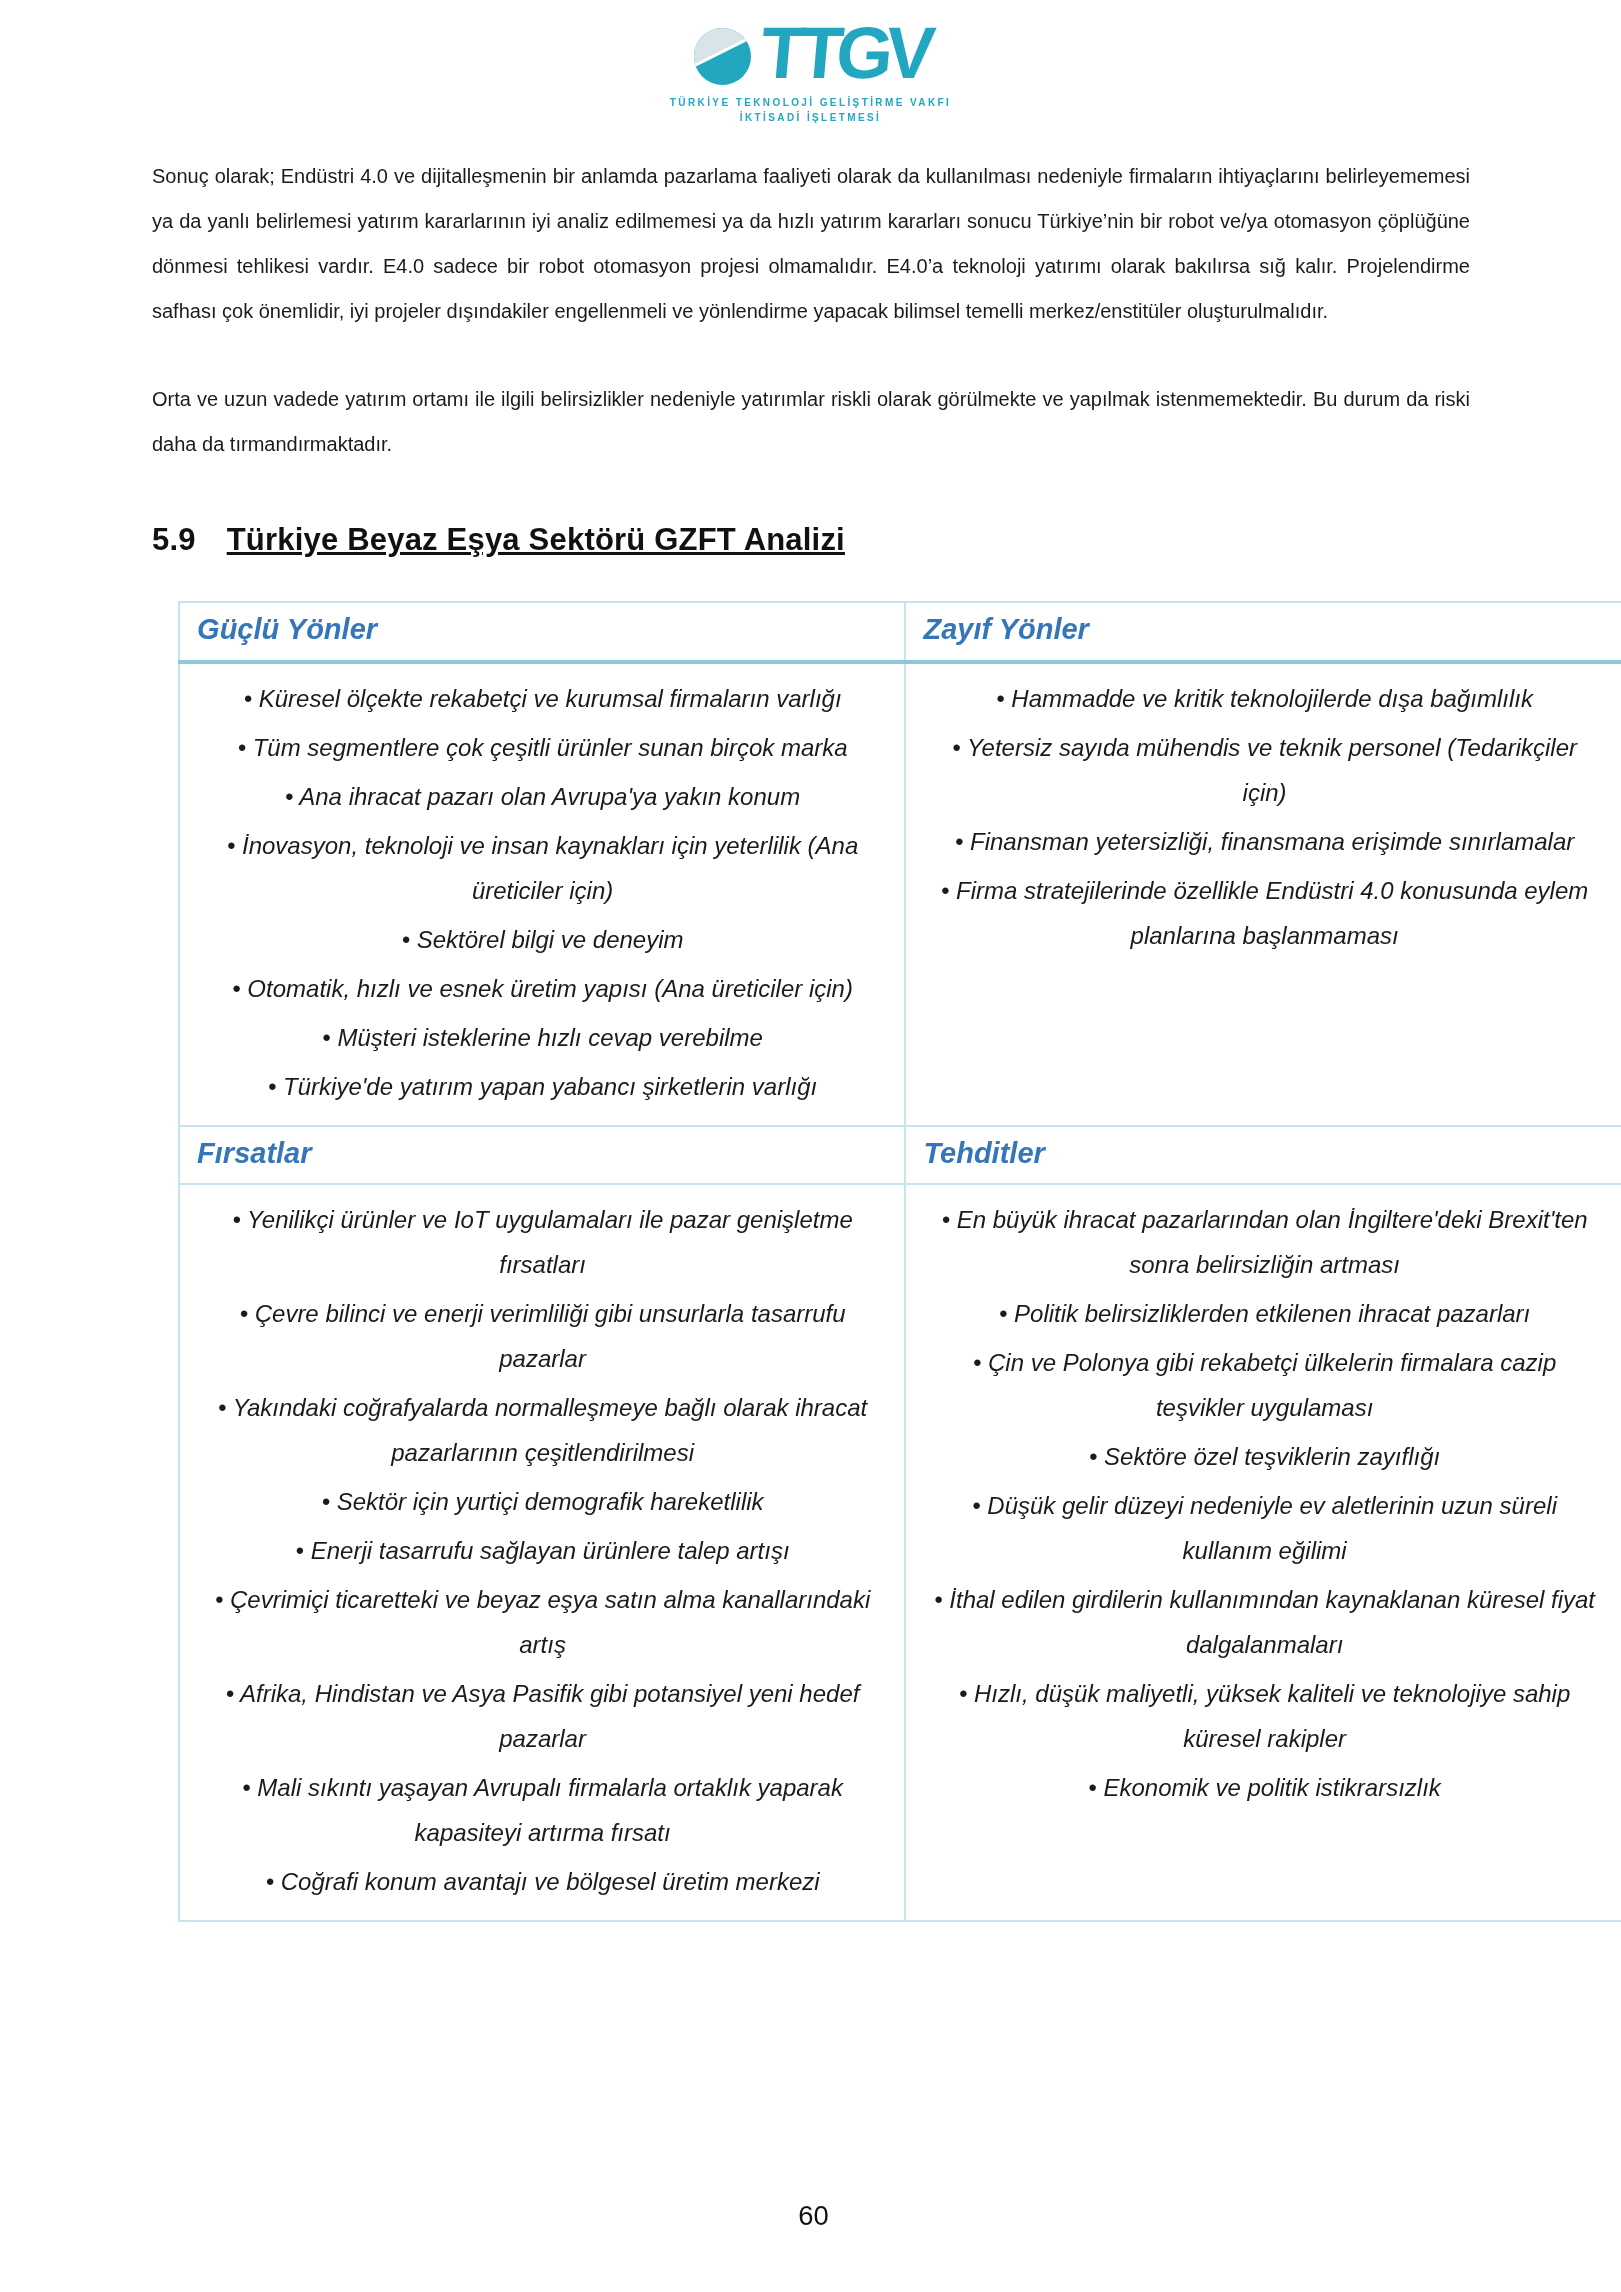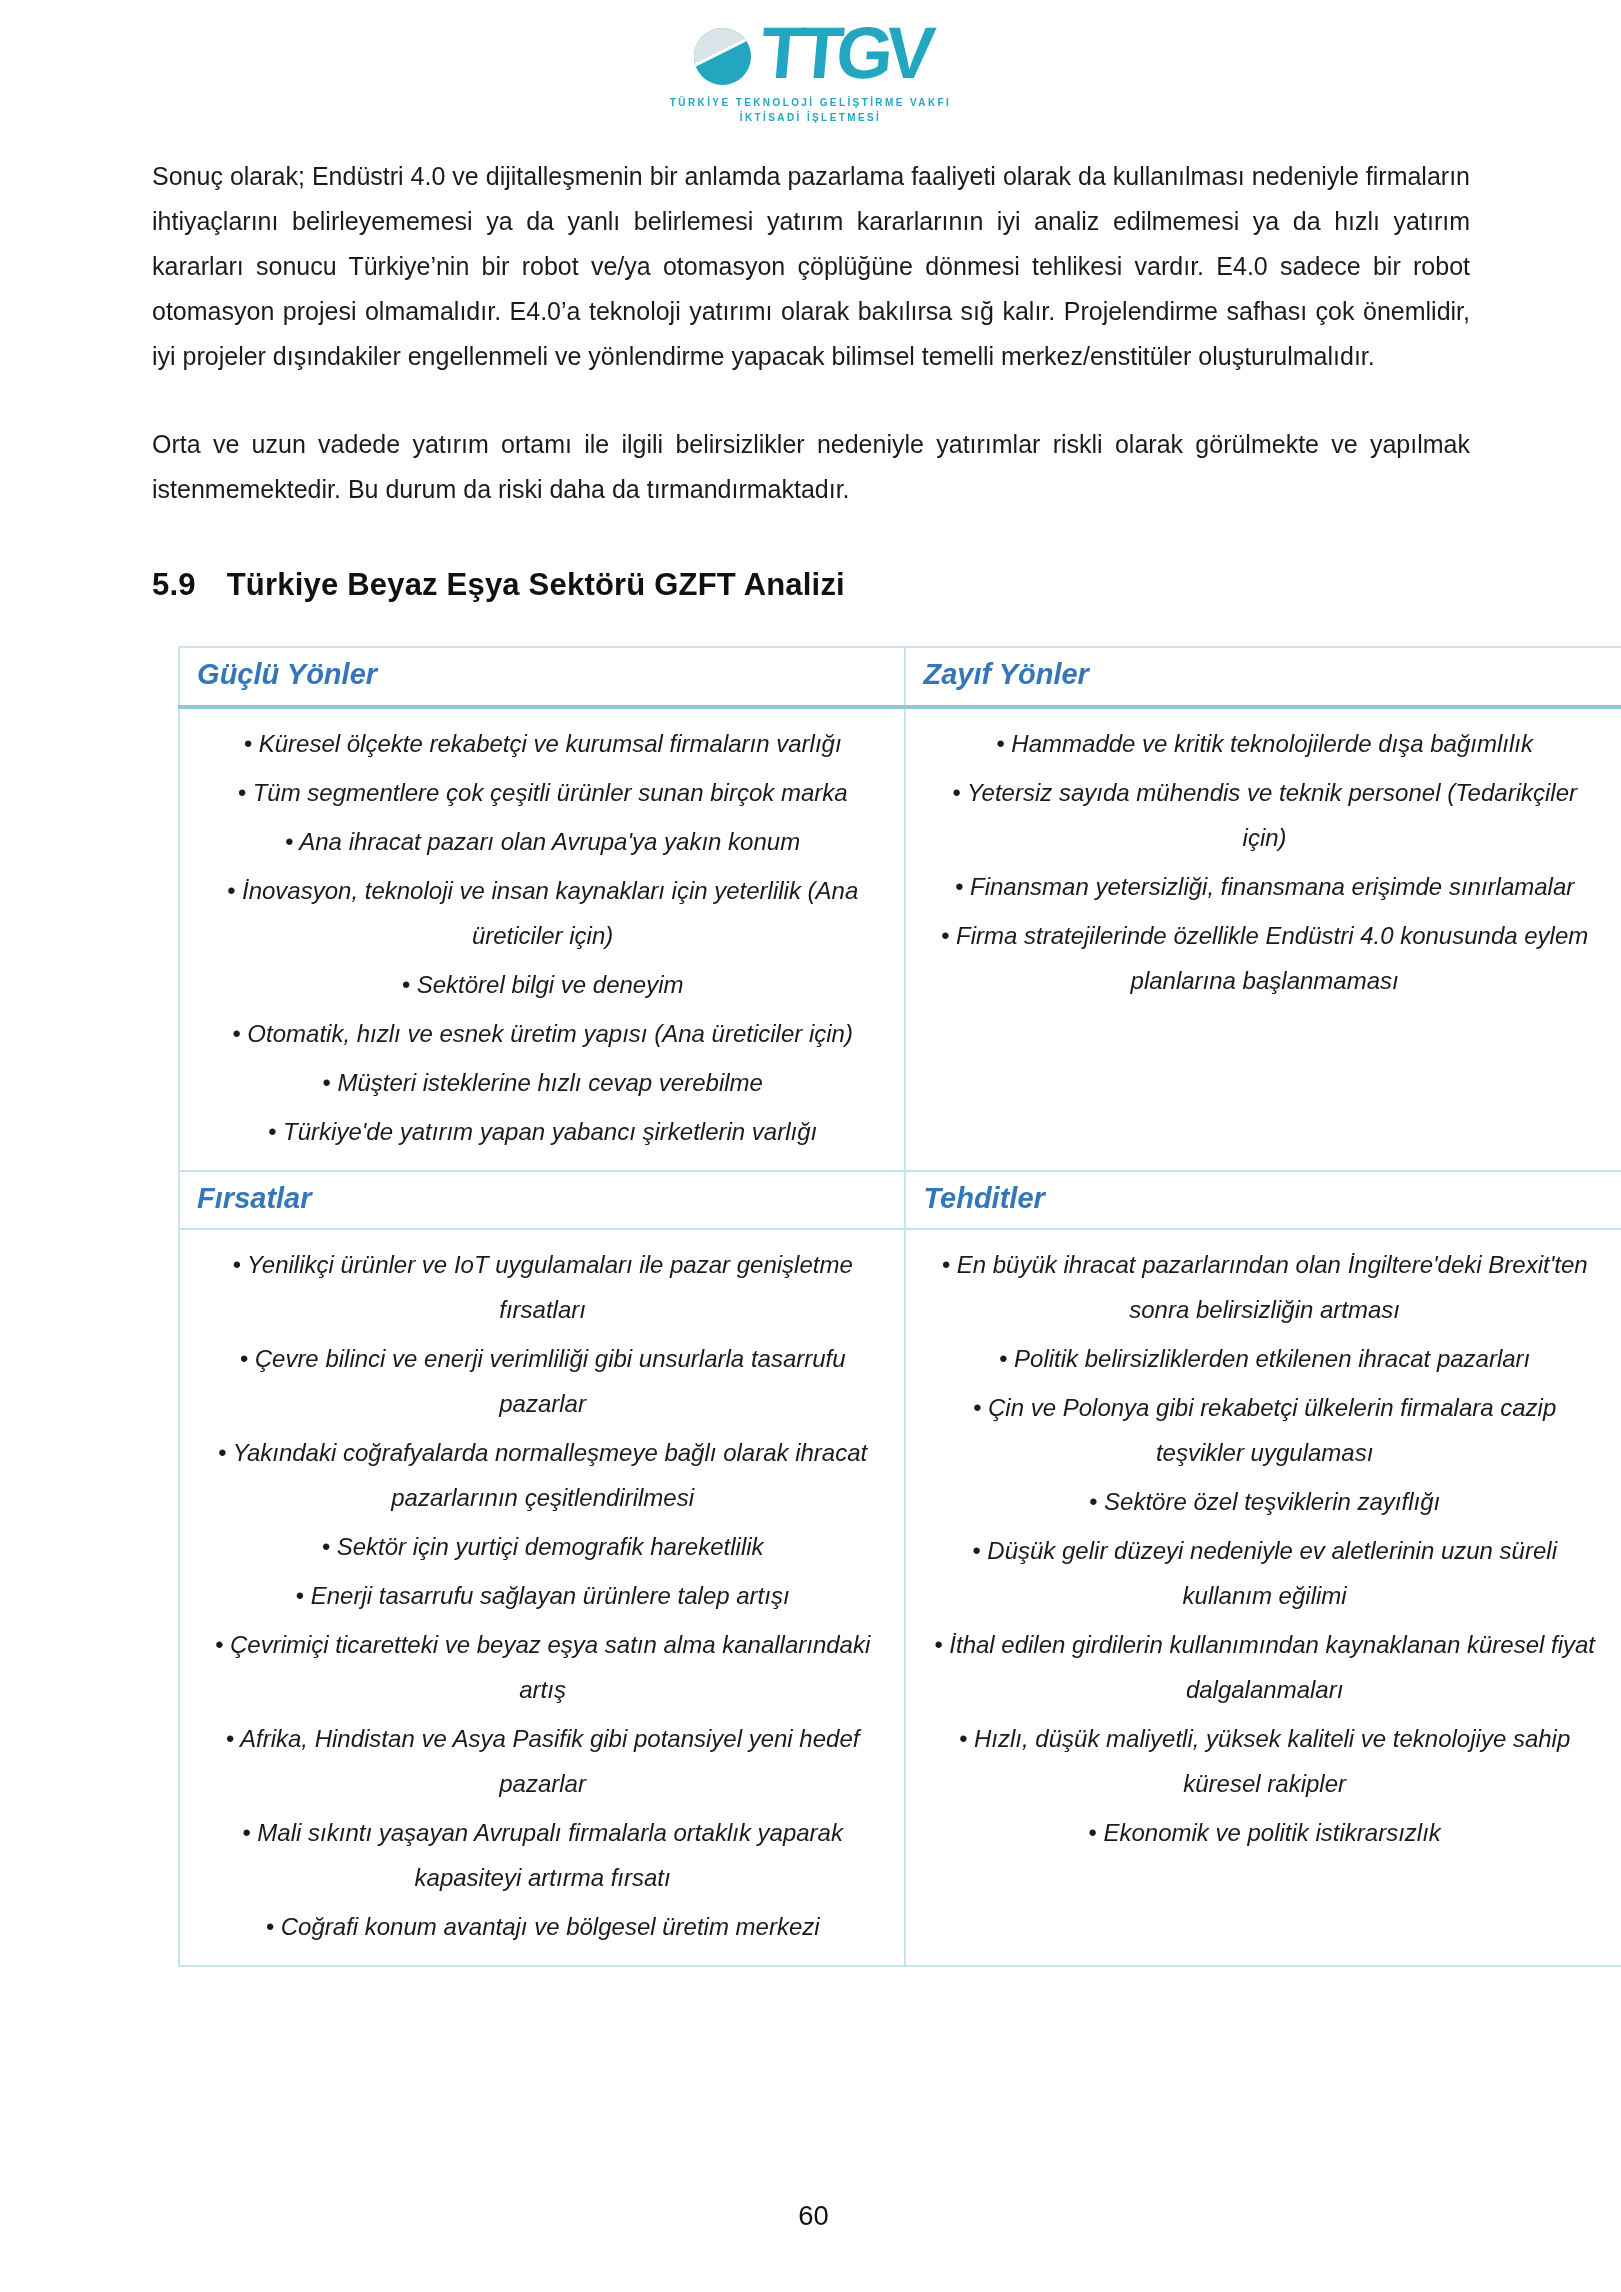--- a/index.html
+++ b/index.html
@@ -33,28 +33,29 @@
     line-height:1;
   }
   .logo-sub{
     margin-top:5.9px;text-align:center;color:var(--logo_teal);
     font-size:10px;font-weight:700;letter-spacing:2.4px;line-height:1.5;
   }
   
   .content{margin:0 151px 0 152px;}
   .para{
     margin:0 0 43px 0;
-    font-size:25px;line-height:45px;
+    font-size:20px;line-height:45px;
     text-align:justify;
   }
   .para:first-of-type{margin-top:29px;}
   .section-heading{
     margin:55px 0 0 0;
     font-size:31px;font-weight:700;color:#111;
     letter-spacing:0.2px;
+    text-decoration:underline;
   }
   .section-heading .h-num{display:inline-block;margin-right:31px;}
   
   table.swot{
     margin:43px 0 0 25.5px;
     width:1446px;
     border-collapse:collapse;
     table-layout:fixed;
     font-style:italic;
   }

